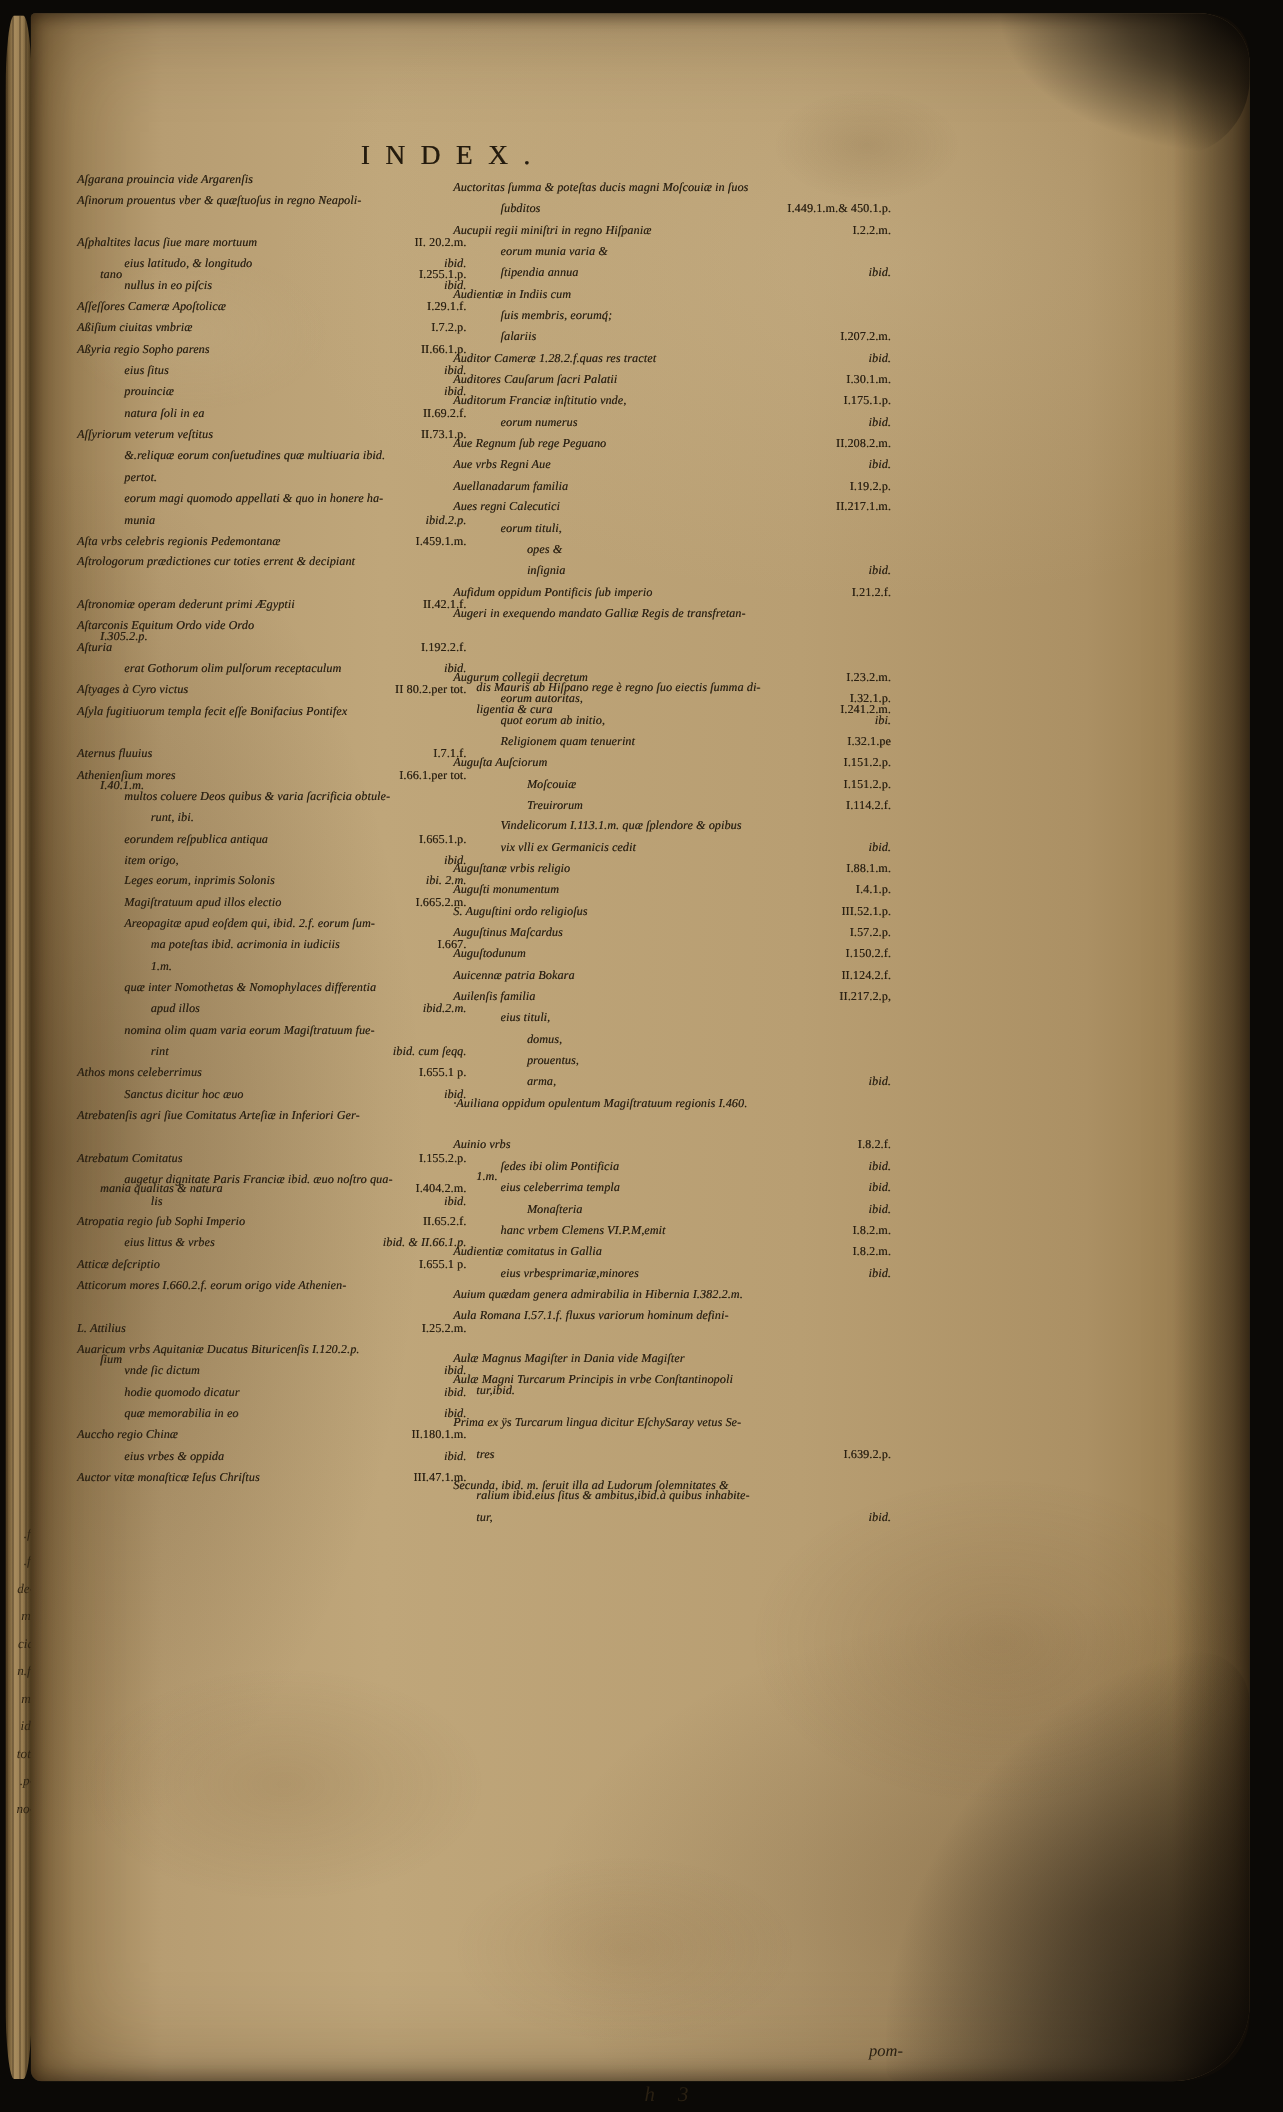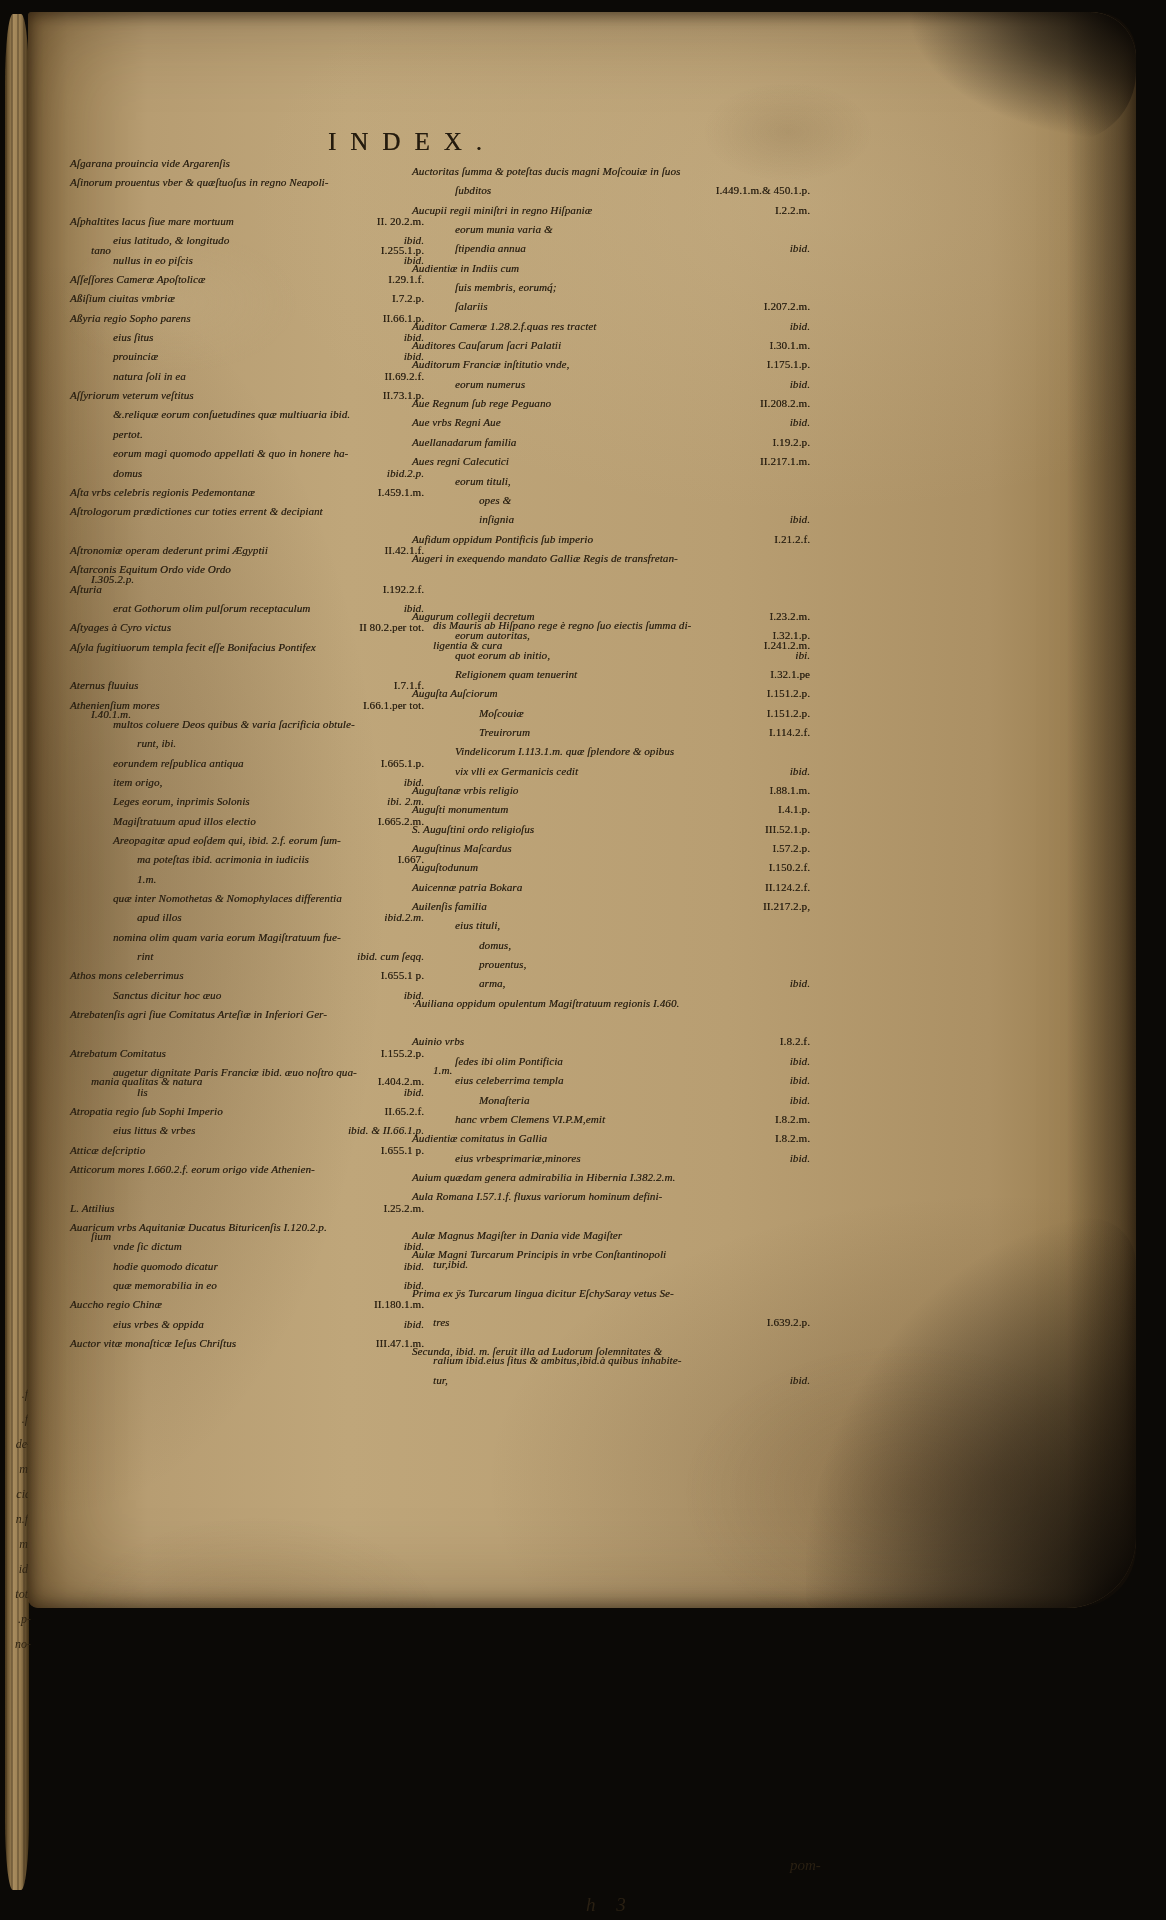--- a/index.html
+++ b/index.html
@@ -16,21 +16,21 @@
       linear-gradient(to right,#55401f,#a88c5e 35%,#977c50 65%,#3d2d14);
     border-radius:8px/70px;
   }
   .fragments{position:absolute;left:0;top:1368px;width:26px;}
   .fragment{
     height:25px;font-style:italic;font-size:12px;color:#2e2312;
     text-align:right;white-space:nowrap;line-height:25px;
   }
   
   .page{
-    position:absolute;left:28px;top:12px;width:1108px;height:1596px;
+    position:absolute;left:28px;top:12px;width:1108px;height:1880px;
     background:
       radial-gradient(ellipse 900px 500px at 70% 12%, rgba(216,196,156,.25), transparent 62%),
       radial-gradient(ellipse 480px 900px at 2% 55%, rgba(58,40,18,.30), transparent 70%),
       radial-gradient(ellipse 760px 420px at 88% 92%, rgba(66,44,20,.30), transparent 68%),
       linear-gradient(to right,#84693f 0px,#a1865a 40px,#b79d72 120px,#bfa67a 320px,#b89e72 700px,#ab9064 960px,#937748 1100px),
       #b49a6f;
     box-shadow: inset 0 0 90px rgba(48,30,10,.38), inset 0 4px 14px rgba(20,12,4,.45), inset 0 -6px 18px rgba(20,12,4,.4);
     border-radius:4px 46px 70px 10px;
     color:#2a2012;
   }
@@ -148,21 +148,21 @@
       <div class="line i2">
         <span class="t">&amp;.reliquæ eorum conſuetudines quæ multiuaria ibid.</span>
       </div>
       <div class="line i2">
         <span class="t">pertot.</span>
       </div>
       <div class="line i2">
         <span class="t">eorum magi quomodo appellati &amp; quo in honere ha-</span>
       </div>
       <div class="line i2">
-        <span class="t">domus</span>
+        <span class="t">munia</span>
         <span class="r it">ibid.2.p.</span>
       </div>
       <div class="line i0">
         <span class="t">Aſta vrbs celebris regionis Pedemontanæ</span>
         <span class="r">I.459.1.m.</span>
       </div>
       <div class="line i0">
         <span class="t">Aſtrologorum prædictiones cur toties errent &amp; decipiant</span>
       </div>
       <div class="line i1">

